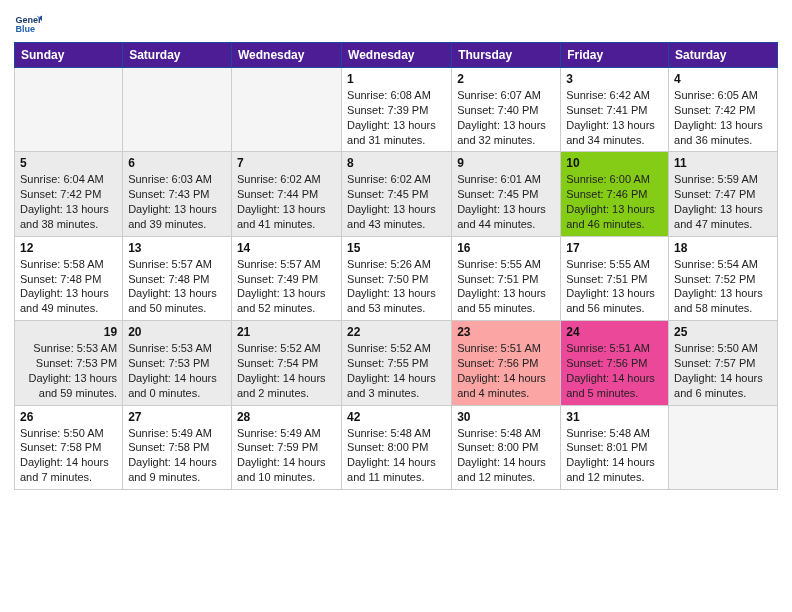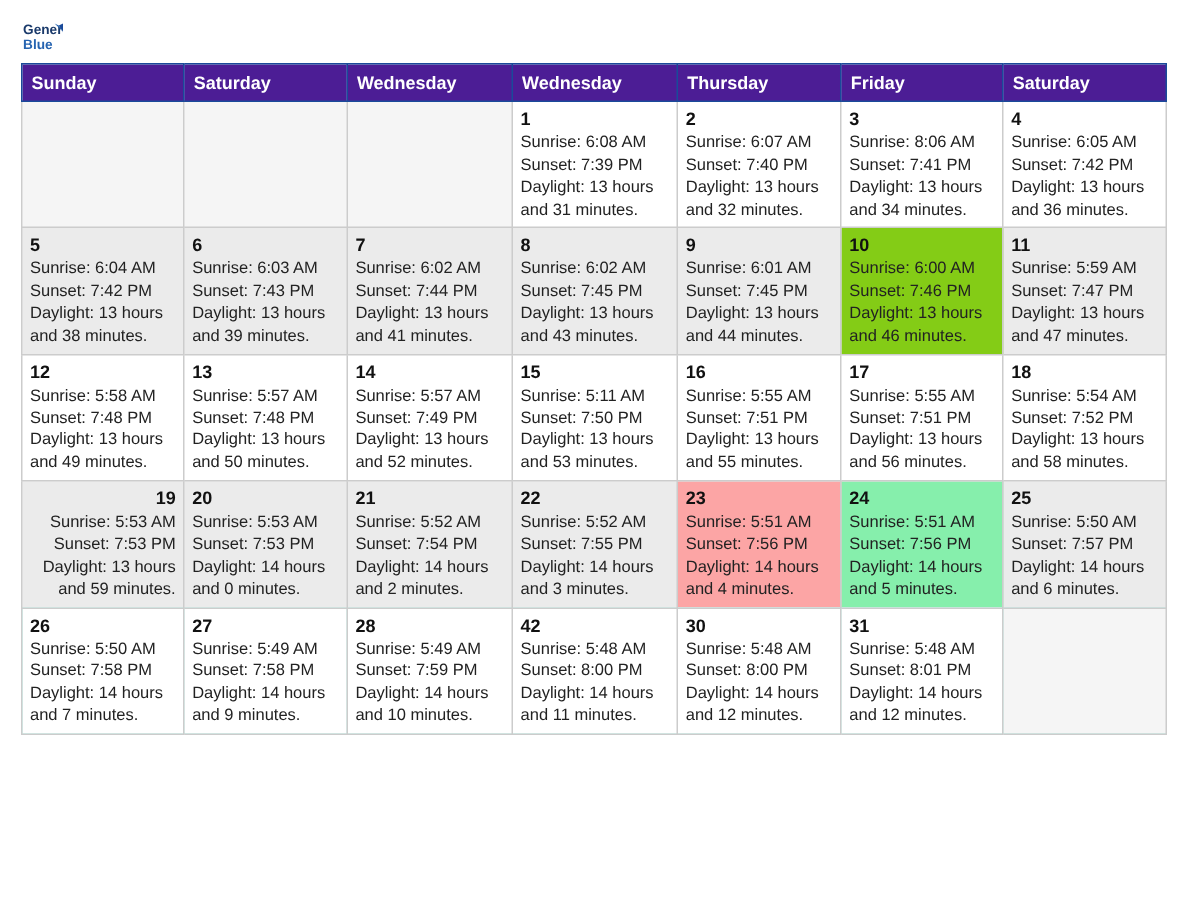--- a/index.html
+++ b/index.html
@@ -140,21 +140,21 @@
           </td>
           <td>
             <span class="day-num">2</span>
             <div class="day-info" style="white-space: pre-line;">Sunrise: 6:07 AM
 Sunset: 7:40 PM
 Daylight: 13 hours
 and 32 minutes.</div>
           </td>
           <td>
             <span class="day-num">3</span>
-            <div class="day-info" style="white-space: pre-line;">Sunrise: 8:06 AM
+            <div class="day-info" style="white-space: pre-line;">Sunrise: 6:42 AM
 Sunset: 7:41 PM
 Daylight: 13 hours
 and 34 minutes.</div>
           </td>
           <td>
             <span class="day-num">4</span>
             <div class="day-info" style="white-space: pre-line;">Sunrise: 6:05 AM
 Sunset: 7:42 PM
 Daylight: 13 hours
 and 36 minutes.</div>
@@ -228,21 +228,21 @@
           </td>
           <td>
             <span class="day-num">14</span>
             <div class="day-info" style="white-space: pre-line;">Sunrise: 5:57 AM
 Sunset: 7:49 PM
 Daylight: 13 hours
 and 52 minutes.</div>
           </td>
           <td>
             <span class="day-num">15</span>
-            <div class="day-info" style="white-space: pre-line;">Sunrise: 5:11 AM
+            <div class="day-info" style="white-space: pre-line;">Sunrise: 5:26 AM
 Sunset: 7:50 PM
 Daylight: 13 hours
 and 53 minutes.</div>
           </td>
           <td>
             <span class="day-num">16</span>
             <div class="day-info" style="white-space: pre-line;">Sunrise: 5:55 AM
 Sunset: 7:51 PM
 Daylight: 13 hours
 and 55 minutes.</div>
@@ -291,21 +291,21 @@
 Daylight: 14 hours
 and 3 minutes.</div>
           </td>
           <td style="background: #fca5a5;">
             <span class="day-num">23</span>
             <div class="day-info" style="white-space: pre-line;">Sunrise: 5:51 AM
 Sunset: 7:56 PM
 Daylight: 14 hours
 and 4 minutes.</div>
           </td>
-          <td style="background: #86efac;">
+          <td style="background: #ec4899;">
             <span class="day-num">24</span>
             <div class="day-info" style="white-space: pre-line;">Sunrise: 5:51 AM
 Sunset: 7:56 PM
 Daylight: 14 hours
 and 5 minutes.</div>
           </td>
           <td style="background: rgb(235, 235, 235); margin-left: 42px;">
             <span class="day-num">25</span>
             <div class="day-info" style="white-space: pre-line;">Sunrise: 5:50 AM
 Sunset: 7:57 PM

